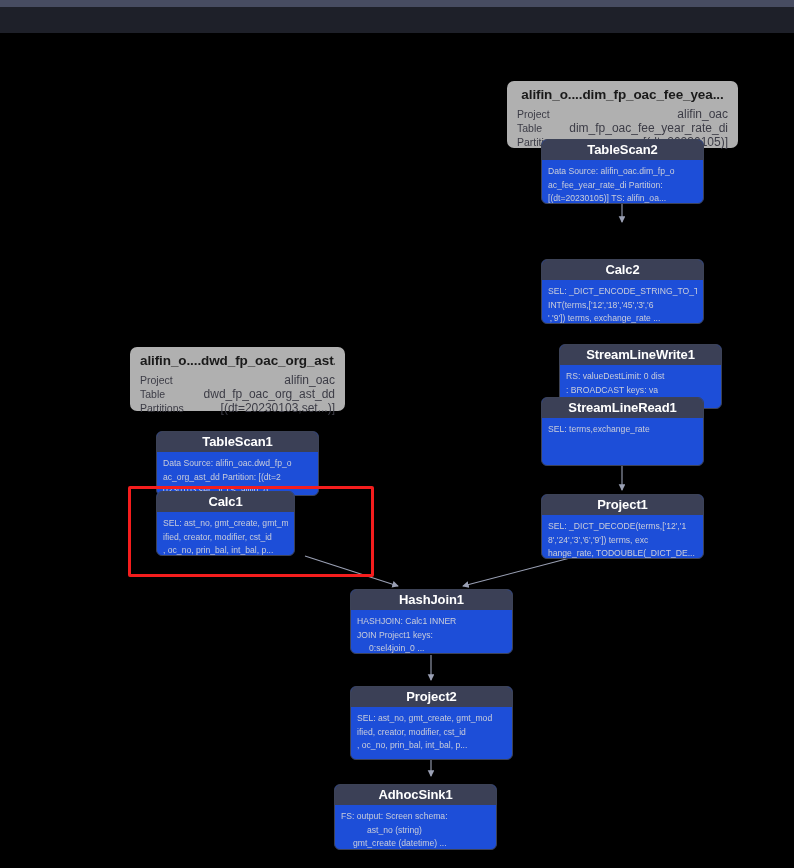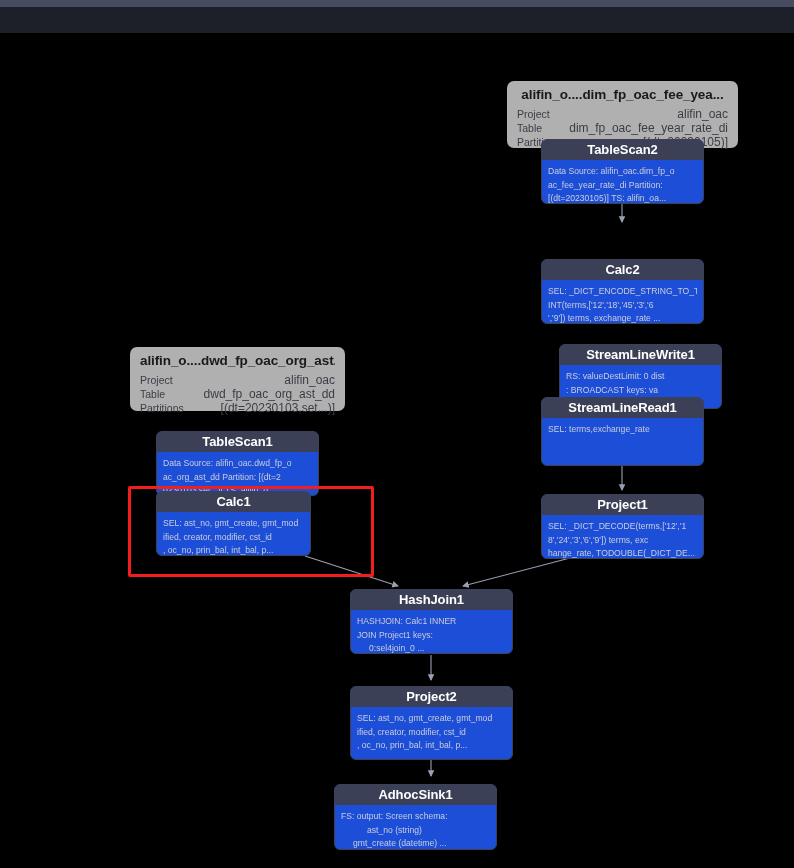--- a/index.html
+++ b/index.html
@@ -260,21 +260,21 @@
       <div class="op-title">TableScan1</div>
       <div class="op-body">
         <div class="op-line">Data Source: alifin_oac.dwd_fp_o</div>
         <div class="op-line">ac_org_ast_dd  Partition: [(dt=2</div>
         <div class="op-line">0230103,set...)] TS: alifin_o...</div>
       </div>
     </div>
 
     <div class="selection-box" style="left:128px; top:453px; width:246px; height:91px;"></div>
 
-    <div class="op-node" style="left:156px; top:458px; width:155px; height:65px;">
+    <div class="op-node" style="left:156px; top:458px; width:139px; height:65px;">
       <div class="op-title">Calc1</div>
       <div class="op-body">
         <div class="op-line">SEL: ast_no, gmt_create, gmt_mod</div>
         <div class="op-line">ified, creator, modifier, cst_id</div>
         <div class="op-line">, oc_no, prin_bal, int_bal, p...</div>
       </div>
     </div>
 
     <div class="op-node" style="left:350px; top:556px; width:163px; height:65px;">
       <div class="op-title">HashJoin1</div>

